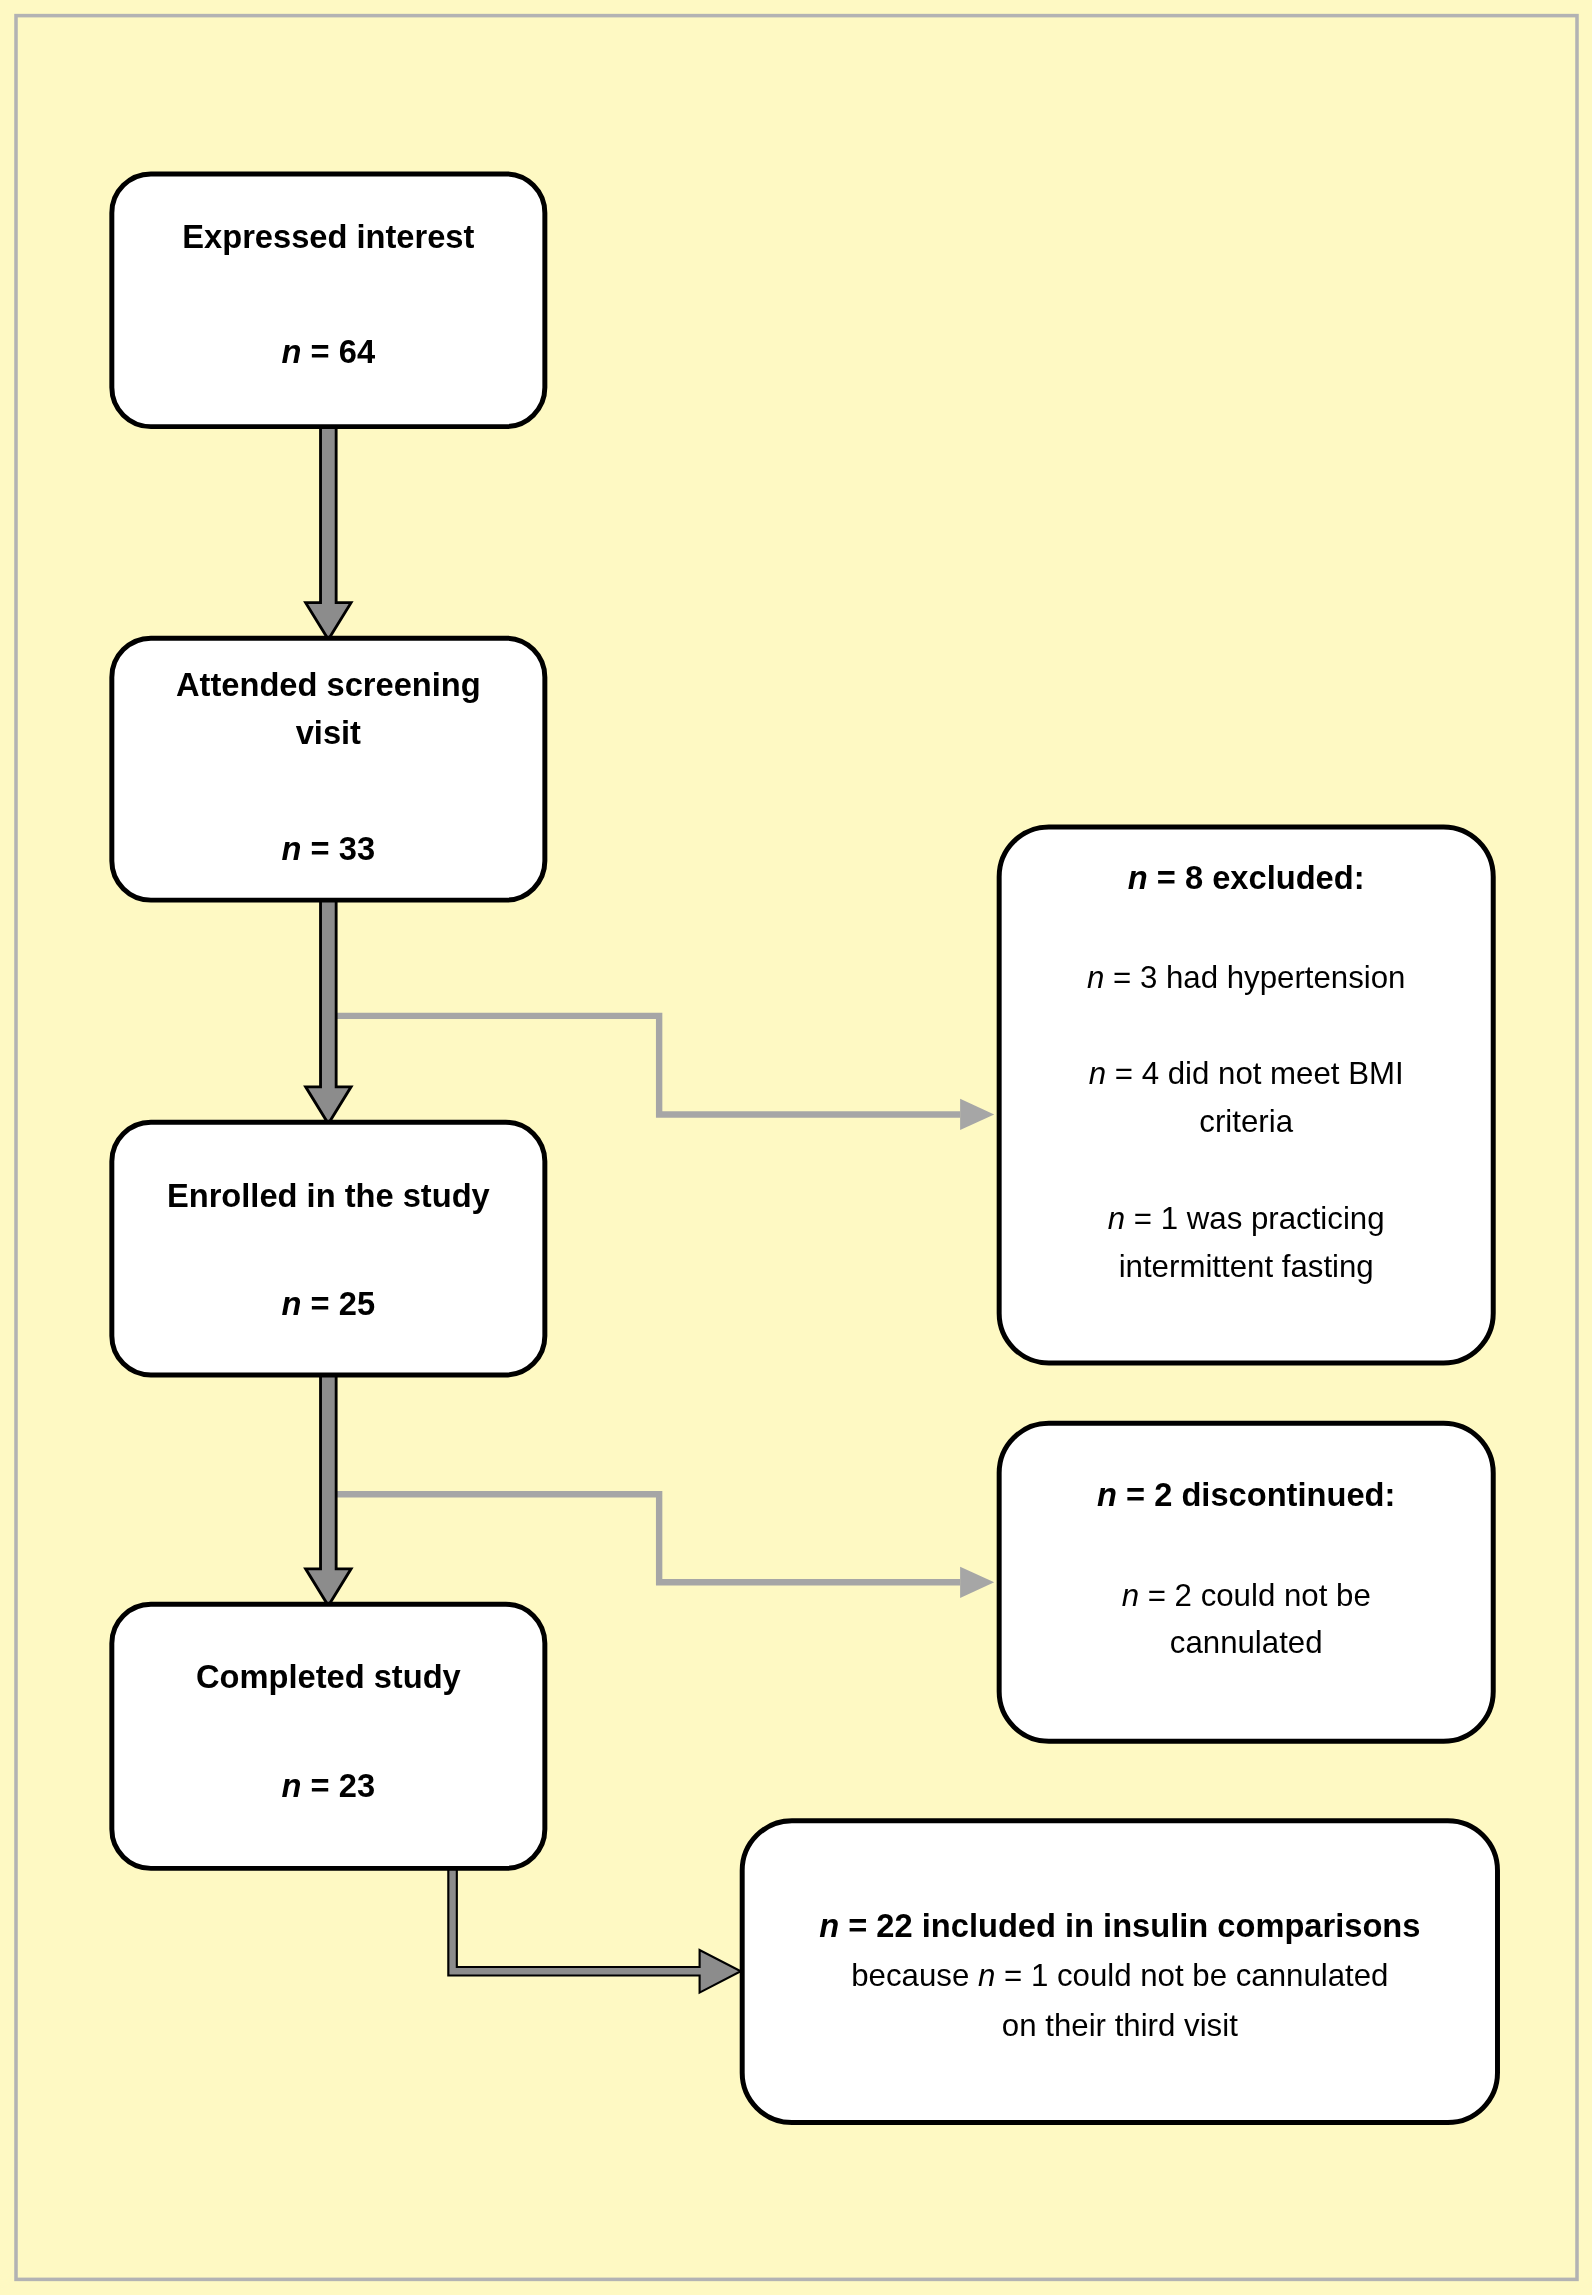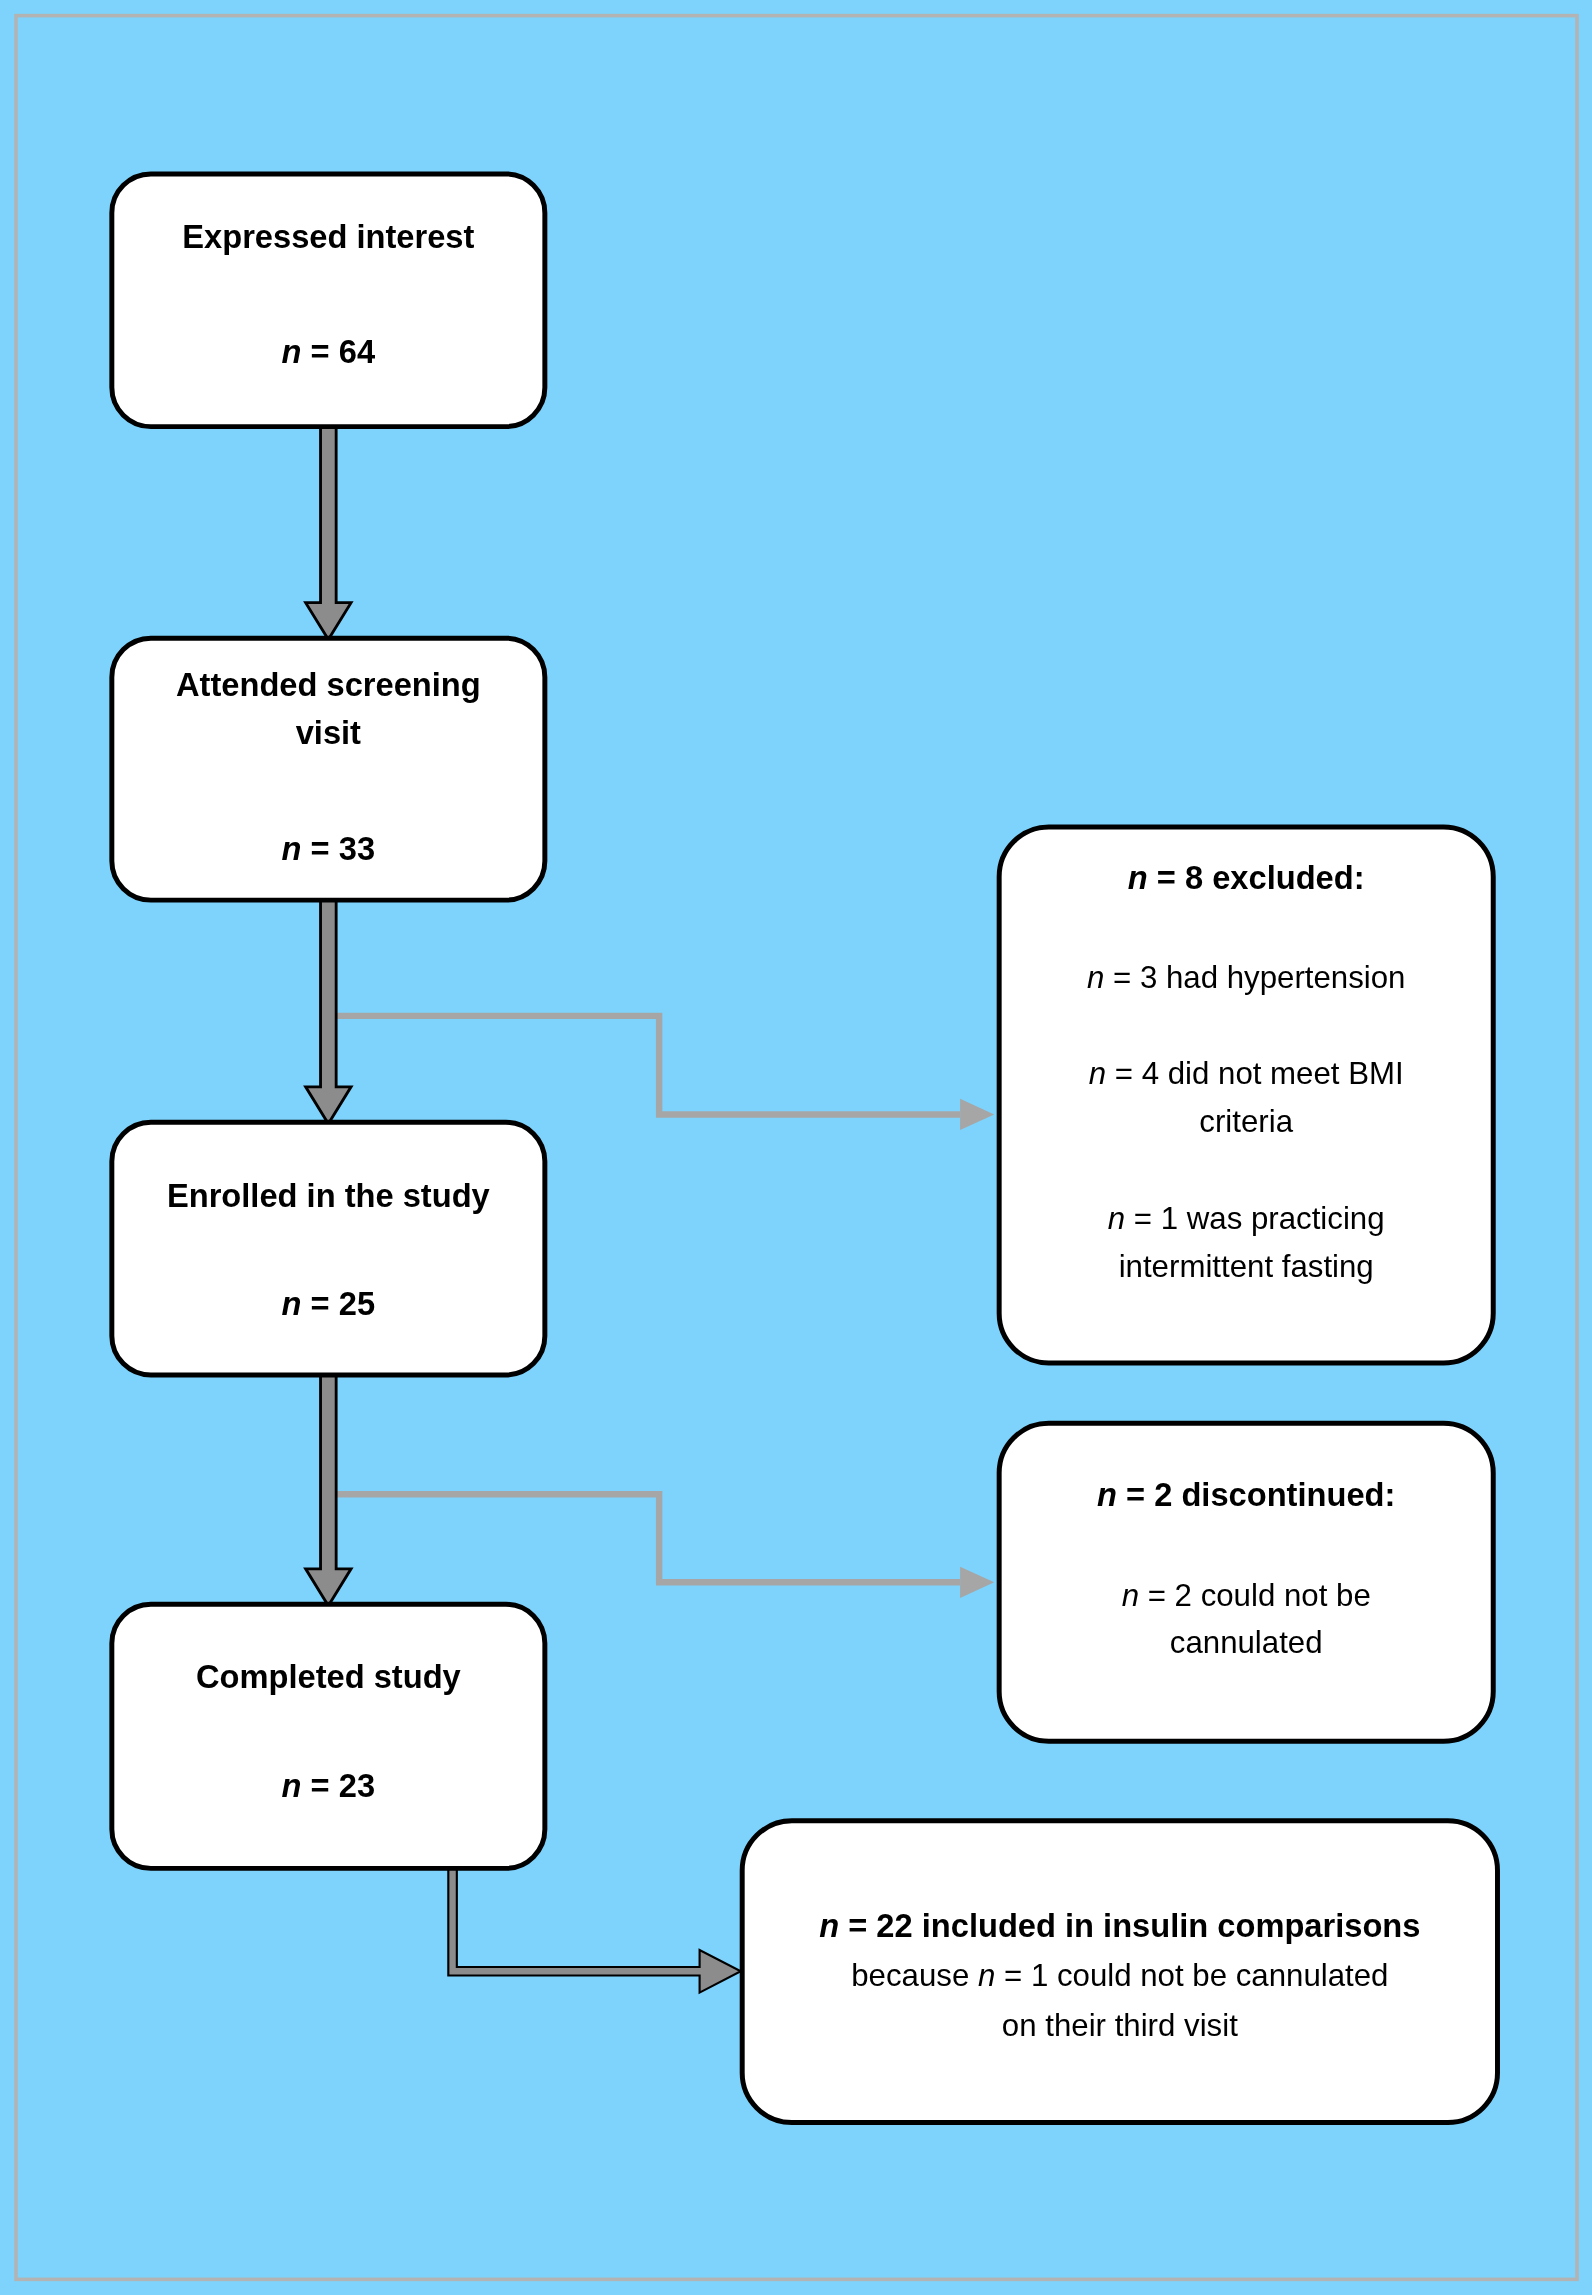--- a/index.html
+++ b/index.html
@@ -4,21 +4,21 @@
 <style>
   html, body {
     margin: 0;
     padding: 0;
     background: #ffffff;
   }
   .stage {
     position: relative;
     width: 1593px;
     height: 2295px;
-    background: #7dd3fc;
+    background: #fef9c3;
   }
   svg { display: block; }
   .page-border {
     fill: none;
     stroke: #b3b3b3;
     stroke-width: 5;
   }
   .node {
     fill: #ffffff;
     stroke: #000000;

